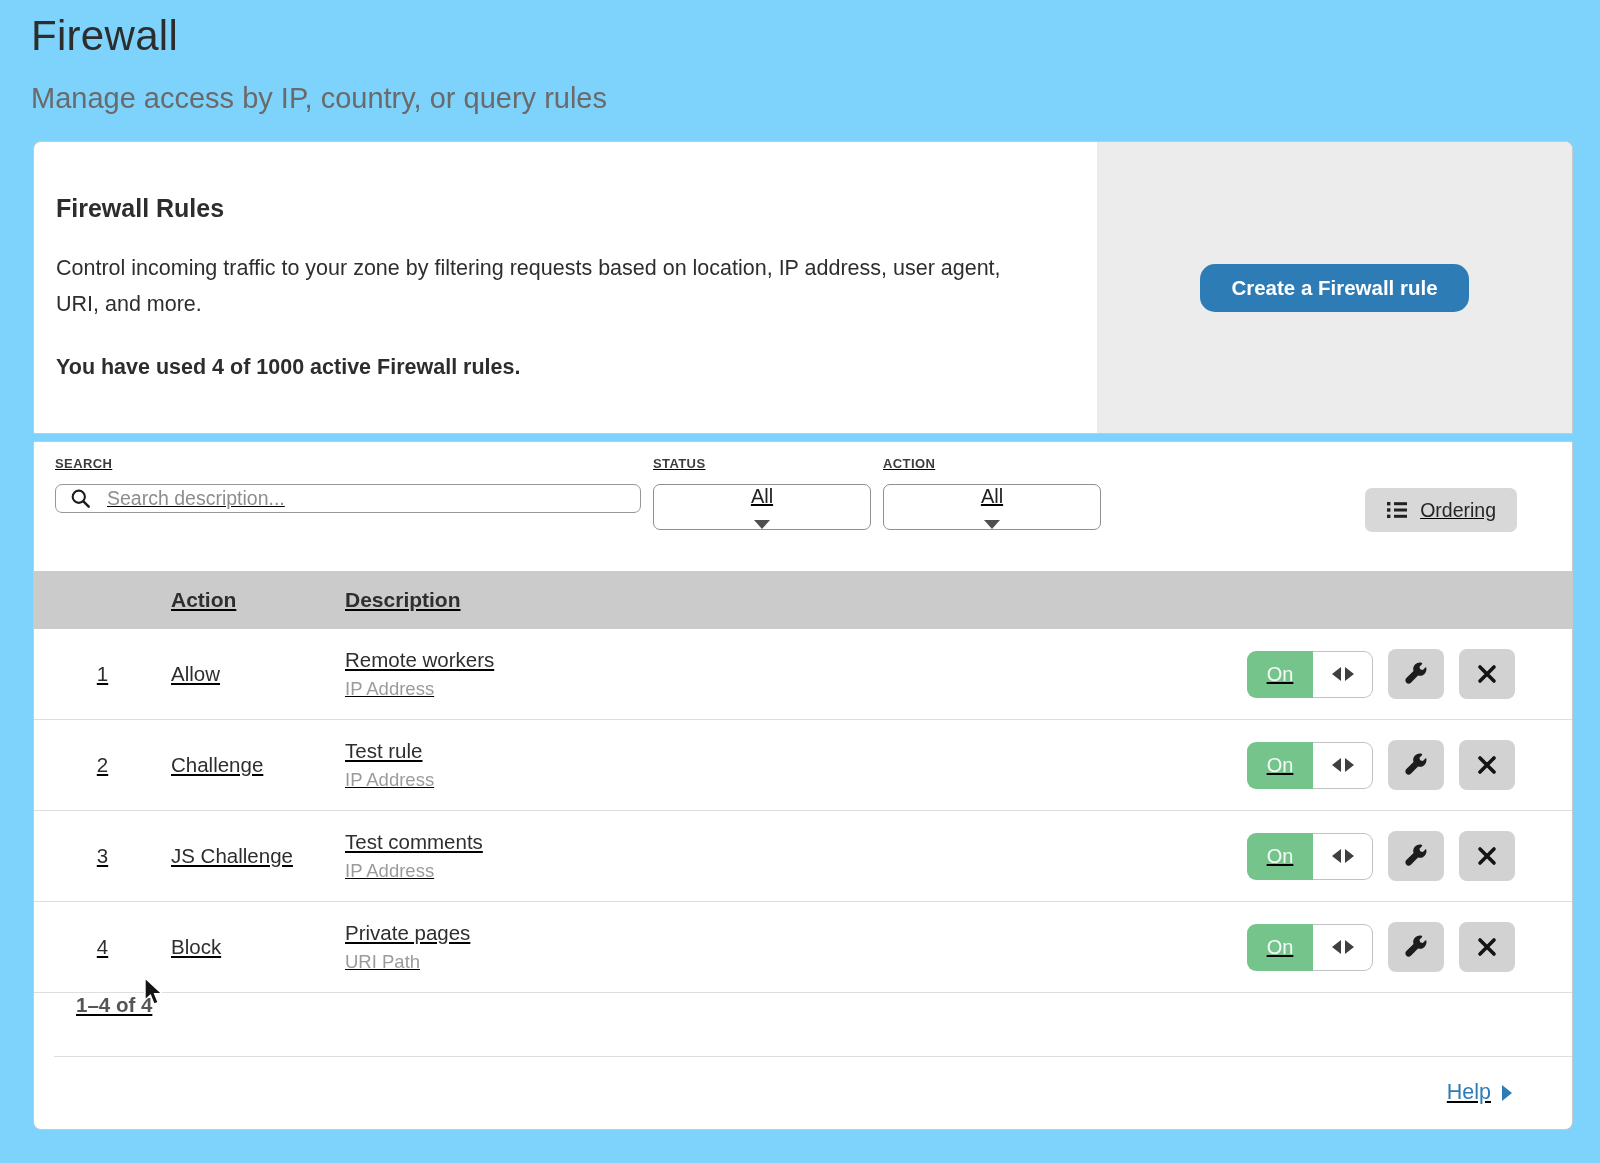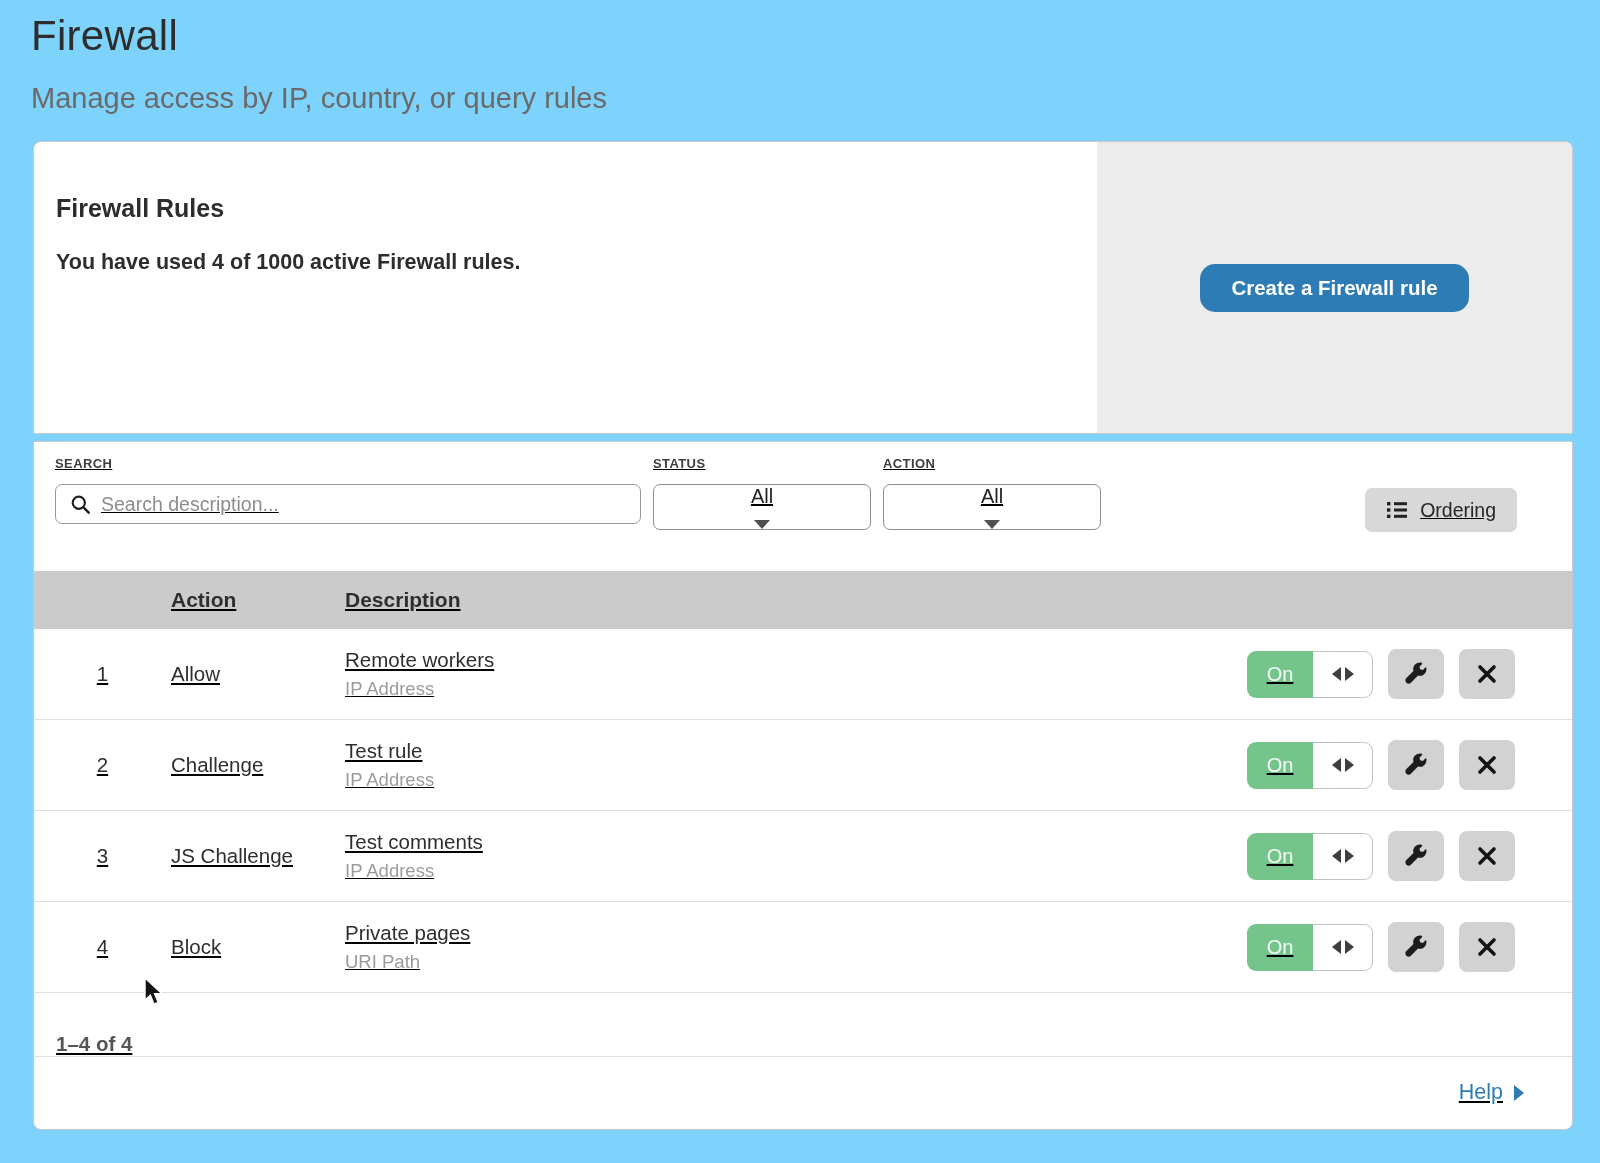--- a/index.html
+++ b/index.html
@@ -42,22 +42,22 @@
     background:#fff; border:1px solid #c9c9c9; border-radius:2px 2px 8px 8px;
     overflow:hidden;
     text-decoration:underline;
   }
 
   
   .filters { display:flex; align-items:flex-start; gap:12px; padding:14px 55px 0 21px; height:129px; }
   .filter-group { display:flex; flex-direction:column; gap:13px; }
   .filter-label { font-size:13px; font-weight:700; color:#3d3d3d; letter-spacing:.4px; }
   .input-wrap {
-    display:flex; align-items:center; gap:10px;
-    border:1px solid #979797; border-radius:7px; height:40px; padding:0 14px;
+    display:flex; align-items:center; gap:16px;
+    border:1px solid #979797; border-radius:7px; height:29px; padding:0 14px;
     background:#fff;
   }
   .search-wrap { width:586px; }
   .search-wrap input {
     border:none; outline:none; flex:1; font-family:inherit;
     font-size:19.5px; color:#333; background:transparent;
   }
   .search-wrap input::placeholder { color:#8d8d8d; }
   .select {
     width:218px; height:46px; border:1px solid #8f8f8f; border-radius:7px;
@@ -99,43 +99,45 @@
   .tri-left  { width:0; height:0; border-top:7px solid transparent; border-bottom:7px solid transparent; border-right:9px solid #3f3f3f; }
   .tri-right { width:0; height:0; border-top:7px solid transparent; border-bottom:7px solid transparent; border-left:9px solid #3f3f3f; }
 
   .icon-btn {
     width:56px; height:50px; background:#d2d2d2; border:none; border-radius:8px;
     display:flex; align-items:center; justify-content:center; cursor:pointer;
   }
 
   
   .pagination-row {
-    height:64px; display:flex; align-items:flex-end; padding-left:22px;
+    height:64px; display:flex; align-items:flex-start; padding-left:22px;
     font-size:20.5px; font-weight:600; color:#555;
     border-bottom:1px solid #dedede;
-  }
-  .help-row { height:71px; display:flex; align-items:center; justify-content:flex-end; padding-right:48px; }
+    margin-left:20px;
+  }
+  .help-row { height:71px; display:flex; align-items:center; justify-content:flex-end; padding-right:60px; }
   .help-link { display:flex; align-items:center; gap:11px; color:#2e7cb6; font-size:21.5px; cursor:pointer; text-decoration:none; }
   .help-caret { width:0; height:0; border-top:8px solid transparent; border-bottom:8px solid transparent; border-left:10px solid #2e7cb6; }
 
   .cursor { position:absolute; left:143px; top:977px; pointer-events:none; }
 </style>
 </head>
 <body>
 
 <div class="screen">
 
   <header class="page-head">
     <div class="page-title">Firewall</div>
     <div class="page-subtitle">Manage access by IP, country, or query rules</div>
   </header>
 
   <section class="card">
     <div class="card-main">
       <div class="card-heading">Firewall Rules</div>
+      <p class="card-desc">Control incoming traffic to your zone by filtering requests based on location, IP address, user agent, URI, and more.</p>
       <p class="card-usage">You have used 4 of 1000 active Firewall rules.</p>
     </div>
     <div class="card-aside">
       <button class="btn-primary">Create a Firewall rule</button>
     </div>
   </section>
 
   <section class="panel">
 
     <div class="filters">

